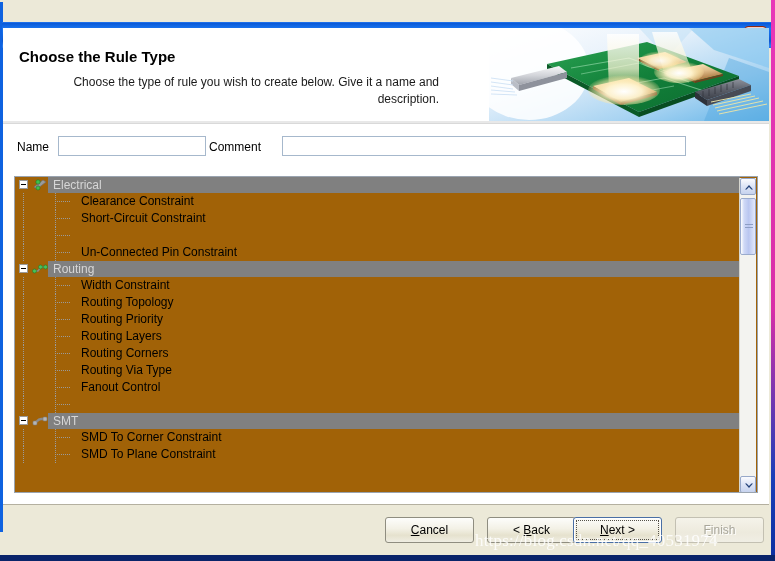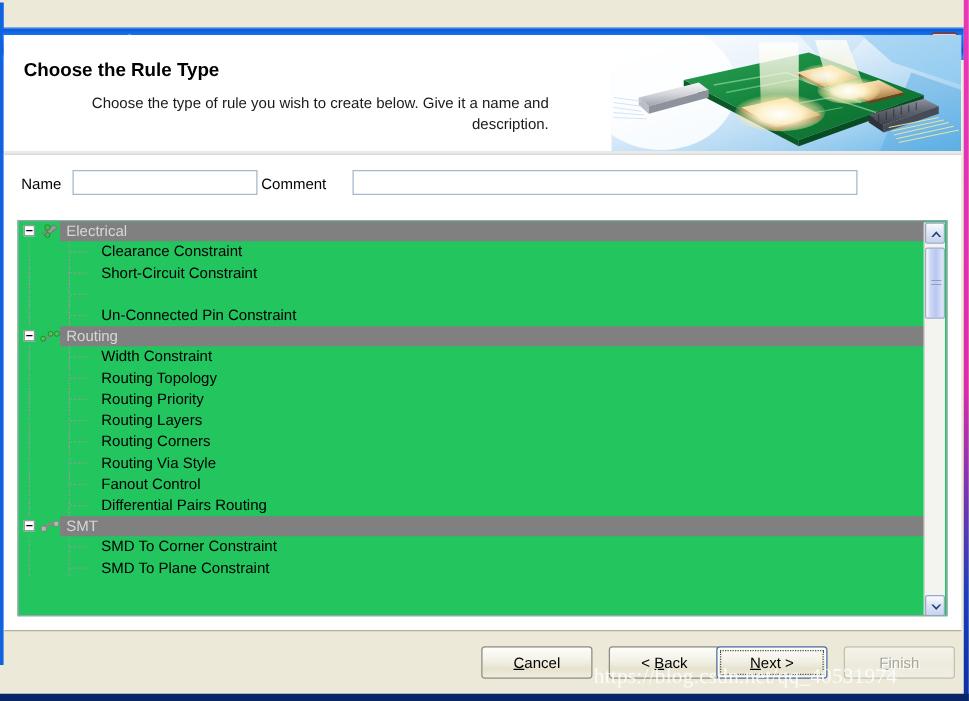--- a/index.html
+++ b/index.html
@@ -168,21 +168,21 @@
   #comment-input { left: 279px; width: 404px; }
 
   
   #tree-panel {
     position: absolute;
     left: 11px; top: 52px;
     width: 744px;
     height: 317px;
     box-sizing: border-box;
     border: 1px solid #9aa4b0;
-    background: #22c55e;
+    background: #a16207;
     overflow: hidden;
   }
   #tree-scroll {
     position: absolute;
     left: 0; top: 0;
     width: 725px;
     height: 315px;
     overflow: hidden;
   }
   .group-row { position: relative; height: 16px; }
@@ -559,33 +559,32 @@
           <div class="leaf-row">
             <div class="vline"></div>
             <div class="vline2"></div>
             <div class="dots"></div>
             <div class="leaf-label">Routing Corners</div>
           </div>
           <div class="leaf-row">
             <div class="vline"></div>
             <div class="vline2"></div>
             <div class="dots"></div>
-            <div class="leaf-label">Routing Via Style</div>
+            <div class="leaf-label">Routing Via Type</div>
           </div>
           <div class="leaf-row">
             <div class="vline"></div>
             <div class="vline2"></div>
             <div class="dots"></div>
             <div class="leaf-label">Fanout Control</div>
           </div>
           <div class="leaf-row">
             <div class="vline"></div>
             <div class="vline2"></div>
             <div class="dots"></div>
-            <div class="leaf-label">Differential Pairs Routing</div>
           </div>
           <div class="group-row">
             <div class="expander"></div>
             <div class="group-icon"><svg width="16" height="14" viewBox="0 0 16 14">
                 <path d="M2 9 C5 9 5 5 9 5 L14 5" stroke="#8a8a8a" stroke-width="2.4" fill="none" stroke-linecap="round"></path>
                 <rect x="1" y="7" width="4" height="4" rx="1" fill="#b5b5b5" stroke="#7a7a7a" stroke-width="0.6"></rect>
                 <rect x="11" y="3" width="4" height="4" rx="1" fill="#b5b5b5" stroke="#7a7a7a" stroke-width="0.6"></rect>
               </svg></div>
             <div class="group-bar">
               <span>SMT</span>

